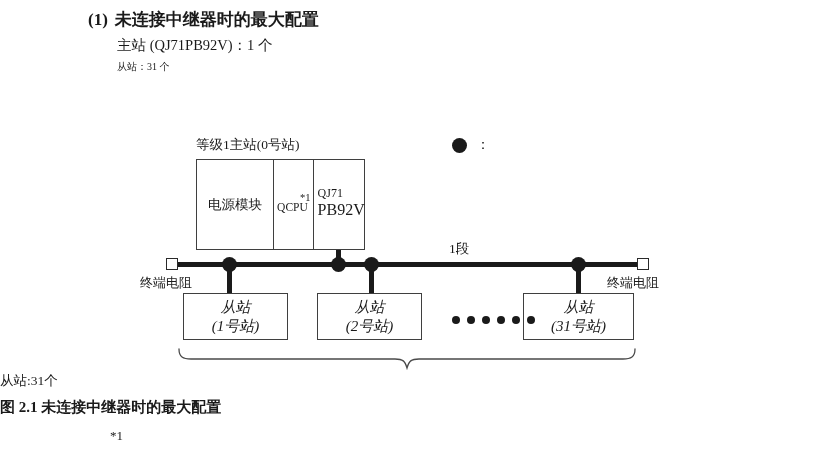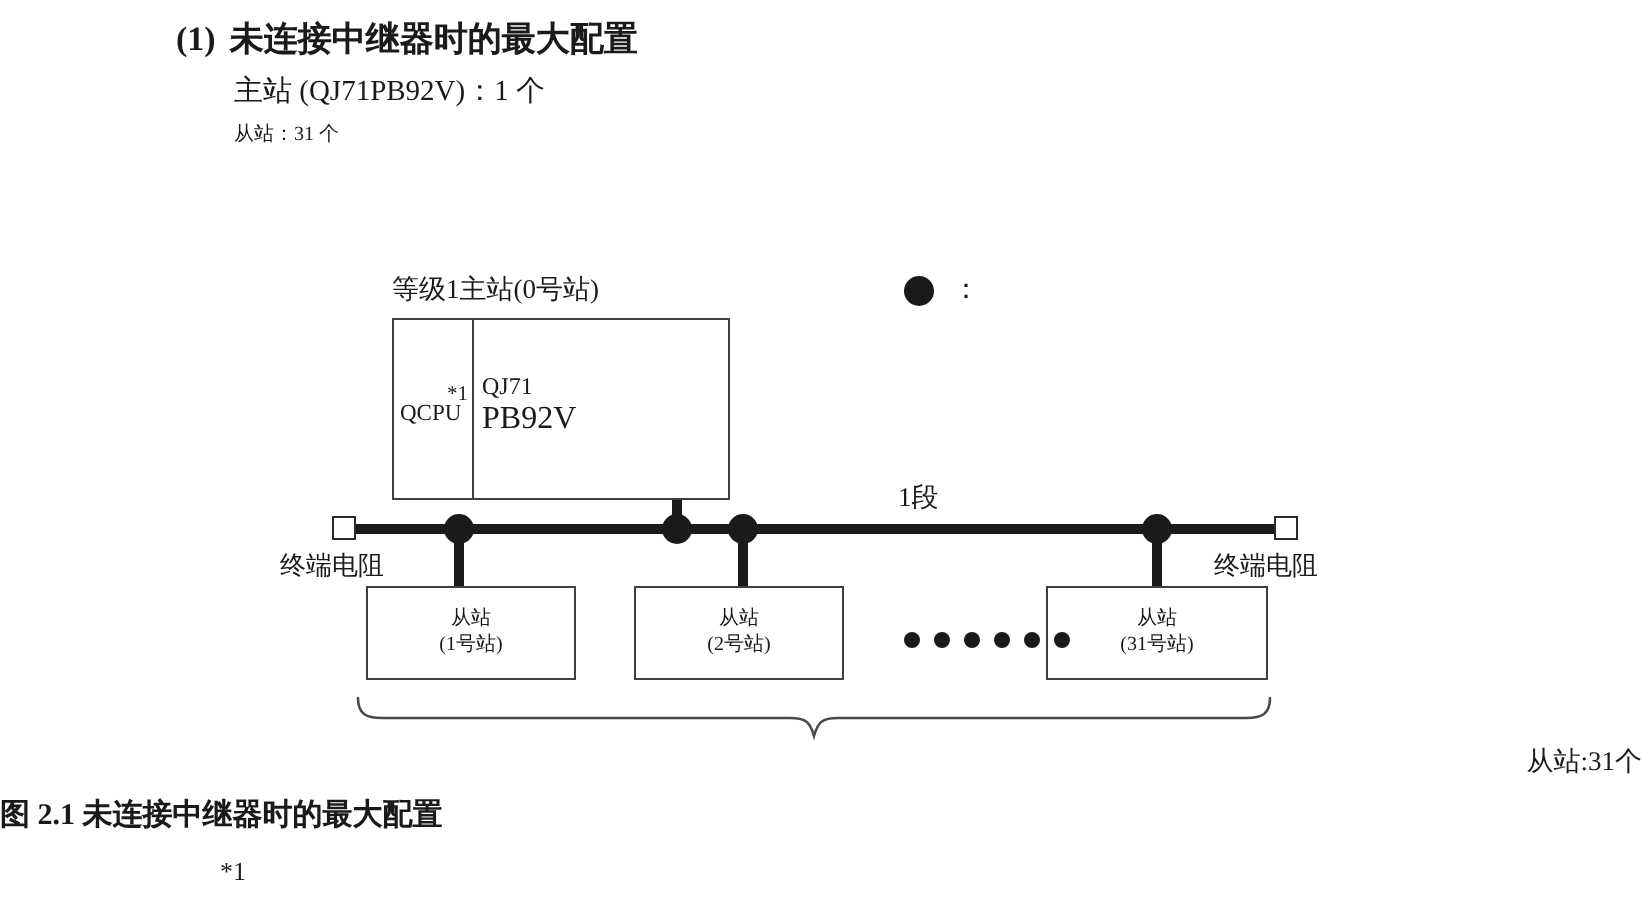--- a/index.html
+++ b/index.html
@@ -52,31 +52,31 @@
   #seg-label{left:449px;top:240px;font-size:13.5px;}
 
   .node-dot{width:15px;height:15px;border-radius:50%;background:#1a1a1a;top:257px;}
   .drop{width:5px;background:#1a1a1a;}
   #drop-master{left:336px;top:250px;height:16px;}
 
   
   .slave-box{border:1.2px solid #3f3f3f;box-sizing:border-box;background:#fff;
      height:47px;top:293px;display:flex;flex-direction:column;
      align-items:center;justify-content:center;line-height:1.25;}
-  .slave-box span{font-size:10px;white-space:nowrap;}
+  .slave-box span{font-size:15px;white-space:nowrap;font-style:italic;}
   #slave1{left:183px;width:105px;}
   #slave2{left:317px;width:105px;}
   #slave31{left:523px;width:111px;}
 
   #ellipsis{left:452px;top:316px;display:flex;gap:7px;align-items:center;}
   #ellipsis i{width:8px;height:8px;border-radius:50%;background:#1a1a1a;display:block;}
 
   
   #brace{left:177px;top:348px;}
-  #brace-label{left:0;top:372px;width:821px;text-align:right;font-size:13.5px;}
+  #brace-label{left:0;top:372px;width:821px;text-align:left;font-size:13.5px;}
   #fig-caption{left:0;top:398px;width:821px;text-align:left;font-size:15px;font-weight:bold;}
   #footnote{left:110px;top:428px;font-size:13px;display:flex;white-space:nowrap;}
   #footnote-mark{width:36px;}
 </style>
 </head>
 <body>
 
 <div class="abs" id="heading-row">
   <span id="heading-num">(1)</span>
   <span id="heading-text">未连接中继器时的最大配置</span>
@@ -85,20 +85,23 @@
 <div class="abs" id="spec-slave">从站：31 个</div>
 
 <div class="abs" id="legend">
   <span id="legend-dot"></span>
   <span id="legend-colon">：</span>
 </div>
 
 <div class="abs" id="master-caption">等级1主站(0号站)</div>
 
 <div class="abs" id="master-box">
+  <div class="mcell" id="cell-power">
+    <span>电源模块</span>
+  </div>
   <div class="mcell" id="cell-cpu">
     <span class="cpu-label">QCPU</span>
     <span class="cpu-note">*1</span>
   </div>
   <div class="mcell" id="cell-pb">
     <span class="pb-l1">QJ71</span>
     <span class="pb-l2">PB92V</span>
   </div>
 </div>
 

